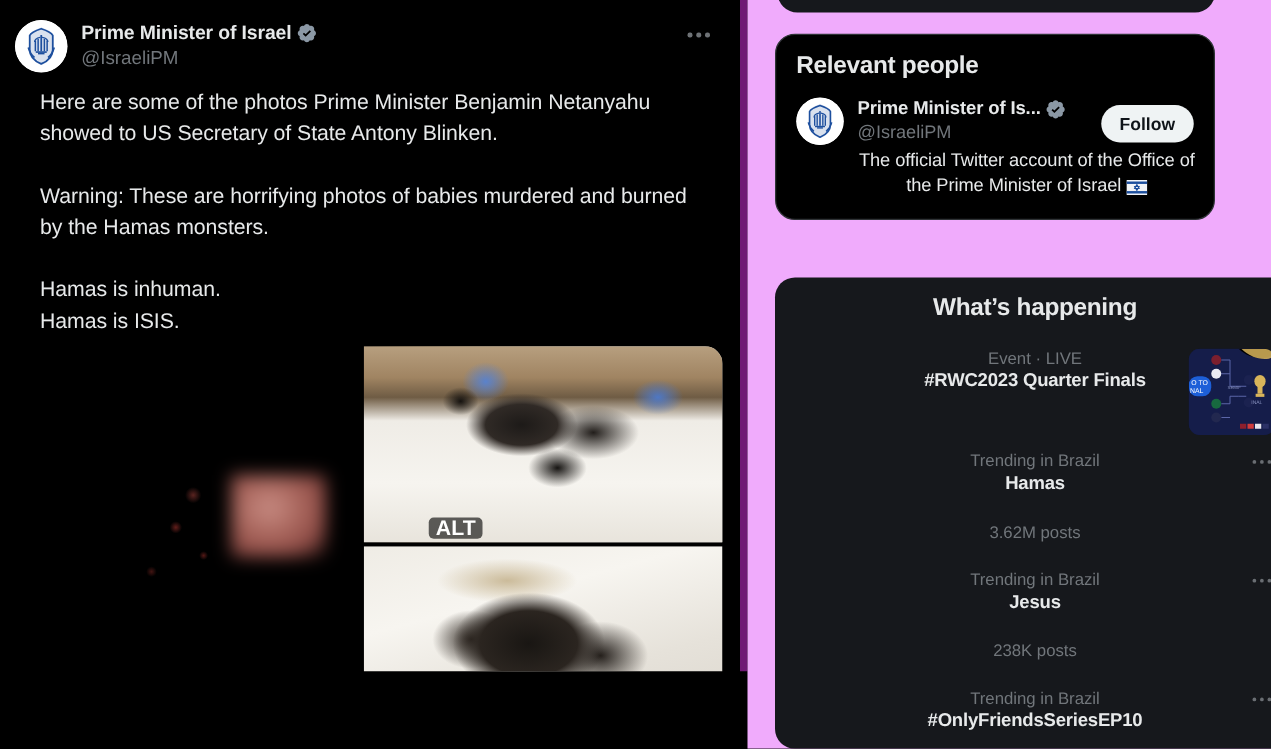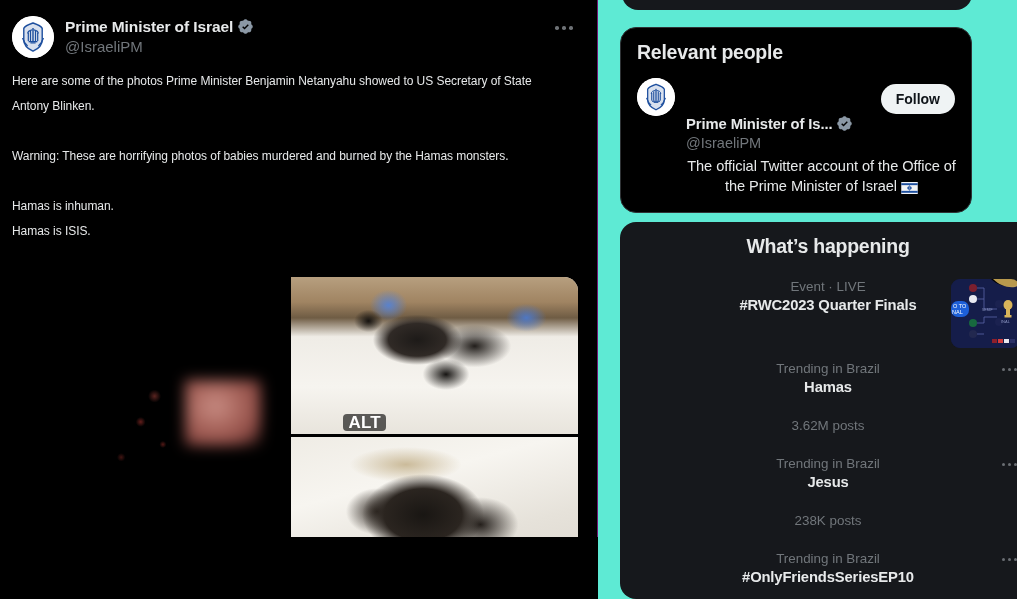--- a/index.html
+++ b/index.html
@@ -8,21 +8,21 @@
     background: #000000;
     font-family: "Liberation Sans", sans-serif;
     overflow: hidden;
   }
   #app { position: relative; width: 1017px; height: 599px; display: flex; background: #000; }
 
   
   .tweet-col {
     width: 598px; height: 537px;
     background: #000;
-    border-right: 1px solid #701a75;
+    border-right: 6px solid #701a75;
     position: relative;
     overflow: hidden;
   }
   .tweet-head {
     display: flex; align-items: flex-start;
     padding: 16px 14px 0 12px;
     position: relative;
   }
   .avatar {
     width: 42px; height: 42px; border-radius: 50%;
@@ -42,23 +42,24 @@
     color: #71767b; font-size: 15px; line-height: 19px; margin-top: 1px;
   }
   .more-dots {
     position: absolute; right: 18px; top: 19px;
     width: 30px; height: 18px;
     display: flex; align-items: center; justify-content: center; gap: 3.5px;
   }
   .more-dots i { width: 3.5px; height: 3.5px; border-radius: 50%; background: #6e7276; display: block; }
 
   .tweet-text {
-    color: #e7e9ea; font-size: 12px; line-height: 25px;
+    color: #e7e9ea; font-size: 17px; line-height: 25px;
     padding: 11px 26px 0 12px; white-space: pre-wrap;
     letter-spacing: -0.05px;
+    margin-left: 20px;
   }
 
   
   .media-grid {
     position: absolute; left: 10px; top: 277px;
     width: 568px; height: 322px;
     display: flex; gap: 3px;
   }
   .media-left {
     width: 278px; height: 322px; position: relative; overflow: hidden;
@@ -140,21 +141,21 @@
     background:
       radial-gradient(ellipse 78px 52px at 46% 48%, #191613 0%, #2b2520 50%, rgba(43,37,32,0) 78%),
       radial-gradient(ellipse 50px 36px at 66% 54%, #241f1b 0%, rgba(36,31,27,0) 76%),
       radial-gradient(ellipse 40px 30px at 30% 46%, #2e2721 0%, rgba(46,39,33,0) 78%),
       radial-gradient(ellipse 36px 24px at 44% 70%, #b9b2a7 0%, rgba(185,178,167,0) 78%),
       radial-gradient(ellipse 70px 22px at 40% 17%, #cbbb9a 0%, rgba(203,187,154,0) 80%),
       radial-gradient(circle 7px at 52% 44%, rgba(236,233,226,0.9), rgba(236,233,226,0) 70%);
   }
 
   
-  .side-col { width: 419px; height: 599px; background: #5eead4; position: relative; }
+  .side-col { width: 419px; height: 599px; background: #f0abfc; position: relative; }
 
   .stub-card {
     position: absolute; left: 24px; top: -24px;
     width: 350px; height: 34px;
     background: #16181c; border-radius: 16px;
   }
 
   .card-outline {
     position: absolute; left: 22px; top: 27px; width: 352px;
     border: 1px solid #2f3336; border-radius: 16px;
@@ -174,21 +175,21 @@
   .person {
     display: flex; align-items: flex-start;
     padding: 6px 14px 0 16px; position: relative;
   }
   .p-avatar {
     width: 38px; height: 38px; border-radius: 50%; background: #fdfdfd;
     flex: 0 0 38px; display: flex; align-items: center; justify-content: center;
     overflow: hidden;
   }
   .p-body { margin-left: 11px; flex: 1 1 auto; min-width: 0; }
-  .p-nameline { display: flex; align-items: flex-start; gap: 3px; margin-top: 37px; }
+  .p-nameline { display: flex; align-items: flex-end; gap: 3px; }
   .p-name {
     color: #e7e9ea; font-size: 14.8px; font-weight: bold;
     white-space: nowrap; letter-spacing: -0.1px; line-height: 18px;
   }
   .p-handle { color: #71767b; font-size: 14.5px; line-height: 18px; margin-top: 1px; }
   .p-bio {
     color: #e7e9ea; font-size: 14.6px; line-height: 19.5px; margin-top: 5px;
     letter-spacing: -0.05px;
     text-align: center;
   }

